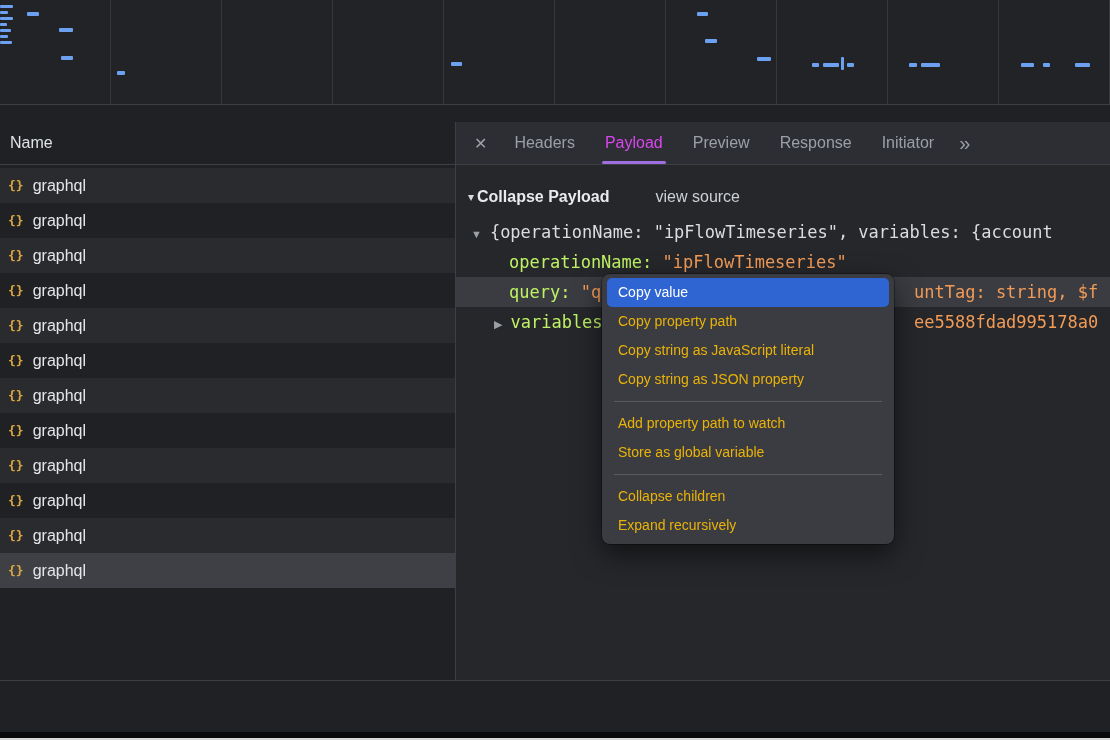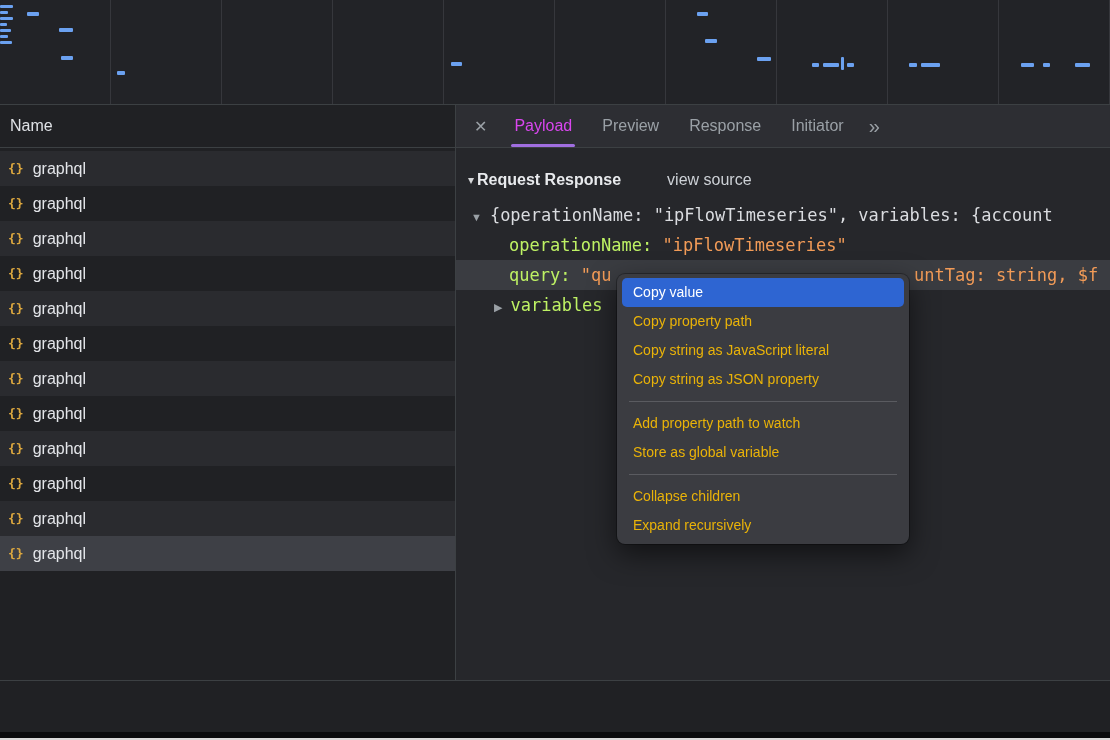--- a/index.html
+++ b/index.html
@@ -8,21 +8,21 @@
     background:#202124;font-family:"Liberation Sans",sans-serif;
     -webkit-font-smoothing:antialiased;
   }
   
   .overview{position:absolute;left:0;top:0;width:1110px;height:104px;background:#222327;border-bottom:1px solid #3c4043;}
   .overview-grid{position:absolute;inset:0;
     background-image:repeating-linear-gradient(to right,transparent 0 110px,#36373c 110px 111px);}
   .overview-bars{position:absolute;inset:0;}
   .wbar{position:absolute;background:#6ba1f0;border-radius:1px;}
   
-  .main{position:absolute;left:0;top:105px;width:1110px;height:575px;display:flex;}
+  .main{position:absolute;left:0;top:122px;width:1110px;height:575px;display:flex;}
   .left-panel{width:455px;flex:none;position:relative;background:#202124;}
   .name-header{height:42px;border-bottom:1px solid #3c4043;display:flex;align-items:center;padding-left:10px;
     font-size:16px;color:#dfe2e6;}
   .rows{margin-top:3px;}
   .req-row{height:35px;display:flex;align-items:center;padding-left:8px;font-size:16px;color:#e4e6ea;}
   .req-row:nth-child(odd){background:#2a2b2f;}
   .req-row.selected{background:#3e4046;}
   .json-icon{color:#dda83f;font-family:"DejaVu Sans Mono",monospace;font-size:13px;font-weight:bold;margin-right:9px;}
   
   .right-panel{flex:1;border-left:1px solid #3c4043;position:relative;background:#26272b;overflow:hidden;}
@@ -43,21 +43,21 @@
   .tline{height:30px;line-height:30px;white-space:nowrap;position:relative;}
   .tline .tri{font-size:11px;color:#9aa0a6;font-family:"Liberation Sans",sans-serif;margin-right:8px;}
   .tline.root{padding-left:15px;}
   .tline.child{padding-left:53px;}
   .tline.vars{padding-left:38px;}
   .tline.hl{background:#3a3c41;}
   .key{color:#bef264;}
   .str{color:#f29b57;}
   .frag{position:absolute;left:458px;top:0;}
   
-  .context-menu{position:absolute;left:617px;top:274px;width:292px;background:#3b3c41;border-radius:8px;
+  .context-menu{position:absolute;left:602px;top:274px;width:292px;background:#3b3c41;border-radius:8px;
     padding:4px 0;box-shadow:0 10px 28px rgba(0,0,0,.55),0 0 0 1px rgba(0,0,0,.3);z-index:10;}
   .menu-item{height:29px;line-height:29px;margin:0 5px;padding:0 11px;font-size:14px;color:#eab308;
     border-radius:5px;white-space:nowrap;overflow:hidden;}
   .menu-item.highlighted{background:#2e65d2;color:#ffffff;}
   .menu-sep{height:1px;background:#5a5b60;margin:7px 12px;}
   
   .footer{position:absolute;left:0;top:680px;width:1110px;height:60px;border-top:1px solid #3c4043;background:#202124;}
   .bottom-dark{position:absolute;left:0;bottom:2px;width:1110px;height:6px;background:#0a0a0c;}
   .bottom-light{position:absolute;left:0;bottom:0;width:1110px;height:2px;background:#d8d8d8;}
 </style>
@@ -148,47 +148,49 @@
         <div class="req-row selected">
     <span class="json-icon">{}</span>
     <span class="req-label">graphql</span>
   </div>
       </div>
   </div>
 
   <div class="right-panel">
     <div class="tabbar">
       <span class="close">✕</span>
+      <span class="tab">Headers</span>
       <span class="tab active">Payload</span>
       <span class="tab">Preview</span>
       <span class="tab">Response</span>
       <span class="tab">Initiator</span>
       <span class="more">»</span>
     </div>
 
     <div class="payload">
       <div class="section-header">
         <span class="sec-tri">▾</span>
-        <span class="sec-title">Request Response</span>
+        <span class="sec-title">Collapse Payload</span>
         <span class="view-source">view source</span>
       </div>
 
       <div class="tree">
         <div class="tline root">
           <span class="tri">▼</span><span class="preview">{operationName: "ipFlowTimeseries", variables: {account</span>
         </div>
         <div class="tline child">
           <span class="key">operationName: </span><span class="str">"ipFlowTimeseries"</span>
         </div>
         <div class="tline child hl">
           <span class="key">query: </span><span class="str">"qu</span>
           <span class="frag str">untTag: string, $f</span>
         </div>
         <div class="tline vars">
           <span class="tri">▶</span><span class="key">variables</span>
+          <span class="frag str">ee5588fdad995178a0</span>
         </div>
       </div>
     </div>
   </div>
 </div>
 
 <div class="footer"></div>
 <div class="bottom-dark"></div>
 <div class="bottom-light"></div>
 

